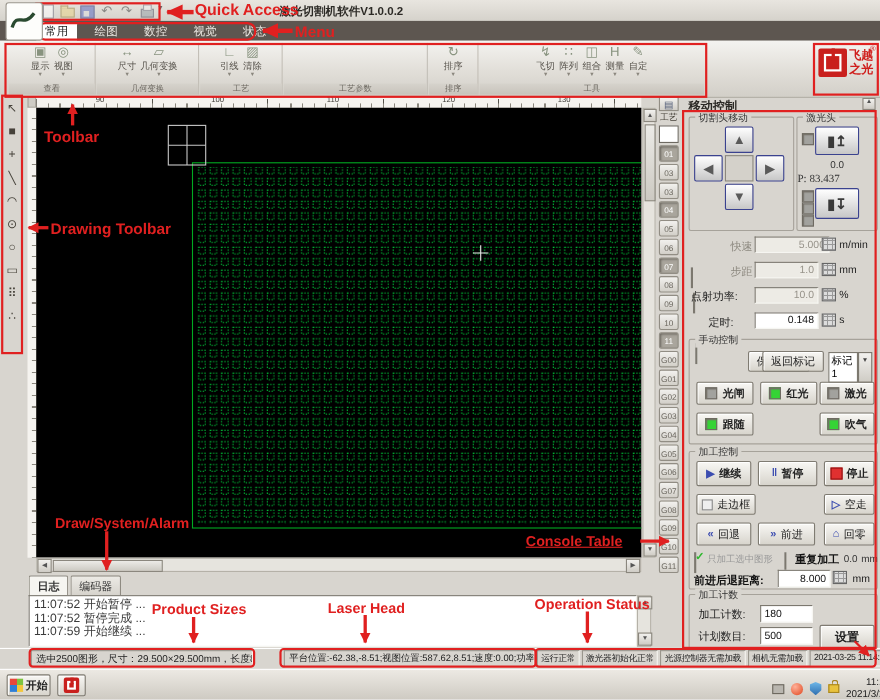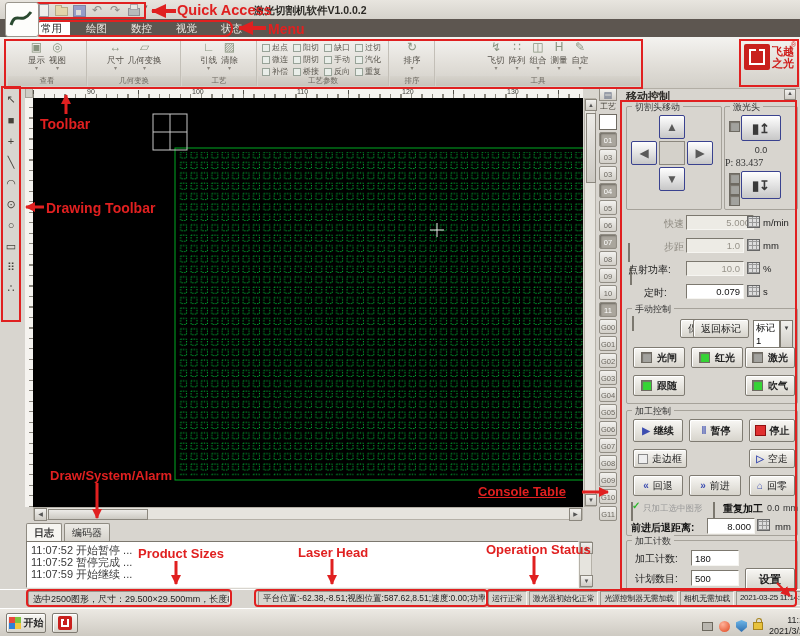--- a/index.html
+++ b/index.html
@@ -202,34 +202,20 @@
             <span>引线</span>
           </div>
         <div class="bigbtn">
             <span class="bbicon">▨</span>
             <span>清除</span>
           </div>
       </div>
       <div class="rglabel">工艺</div>
     </div>
     <div class="rgroup" style="left:258px;width:130px;">
-      <div class="pgrid">
-          <span class="pgitem">起点</span>
-          <span class="pgitem">微连</span>
-          <span class="pgitem">补偿</span>
-          <span class="pgitem">阳切</span>
-          <span class="pgitem">阴切</span>
-          <span class="pgitem">桥接</span>
-          <span class="pgitem">缺口</span>
-          <span class="pgitem">手动</span>
-          <span class="pgitem">反向</span>
-          <span class="pgitem">过切</span>
-          <span class="pgitem">汽化</span>
-          <span class="pgitem">重复</span>
-        </div>
       <div class="rglabel">工艺参数</div>
     </div>
     <div class="rgroup" style="left:390px;width:44px;">
       <div class="bigrow">
         <div class="bigbtn">
             <span class="bbicon">↻</span>
             <span>排序</span>
           </div>
       </div>
       <div class="rglabel">排序</div>
@@ -408,21 +394,21 @@
   <span class="kp abs" style="left:747px;top:239px;"></span>
   <span class="abs" style="left:763px;top:240px;font-size:9.5px;color:#222;">mm</span>
 
   <span class="lbl abs" style="left:628px;top:263px;">点射功率:</span>
   <div class="field abs" style="left:686px;top:261px;width:58px;height:15px;">10.0</div>
   <span class="kp abs" style="left:747px;top:262px;"></span>
   <span class="abs" style="left:763px;top:263px;font-size:9.5px;color:#222;">%</span>
 
   <span class="cb abs" style="left:628px;top:287px;"></span>
   <span class="lbl abs" style="left:644px;top:286px;">定时:</span>
-  <div class="field white abs" style="left:686px;top:284px;width:58px;height:15px;">0.079</div>
+  <div class="field white abs" style="left:686px;top:284px;width:58px;height:15px;">0.148</div>
   <span class="kp abs" style="left:747px;top:285px;"></span>
   <span class="abs" style="left:763px;top:286px;font-size:9.5px;color:#222;">s</span>
 
   
   <div class="abs gbox" style="left:626px;top:308px;width:170px;height:94px;">
     <span class="glegend">手动控制</span>
     <div class="b3 abs" style="left:6px;top:10px;width:56px;height:19px;margin-left:47px;">保存标记</div>
     <div class="b3 abs" style="left:66px;top:10px;width:56px;height:19px;">返回标记</div>
     <div class="dd abs" style="left:126px;top:11px;">
       <span class="ddtext" style="width:27px;">标记1</span>

